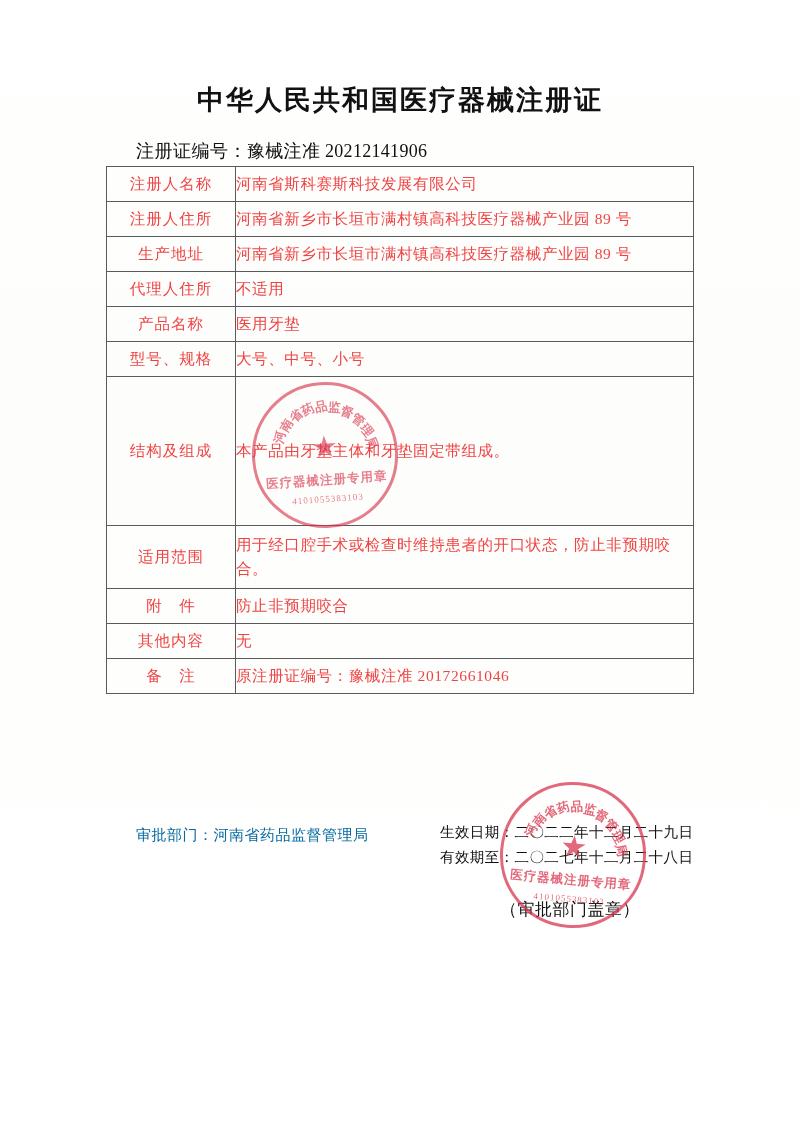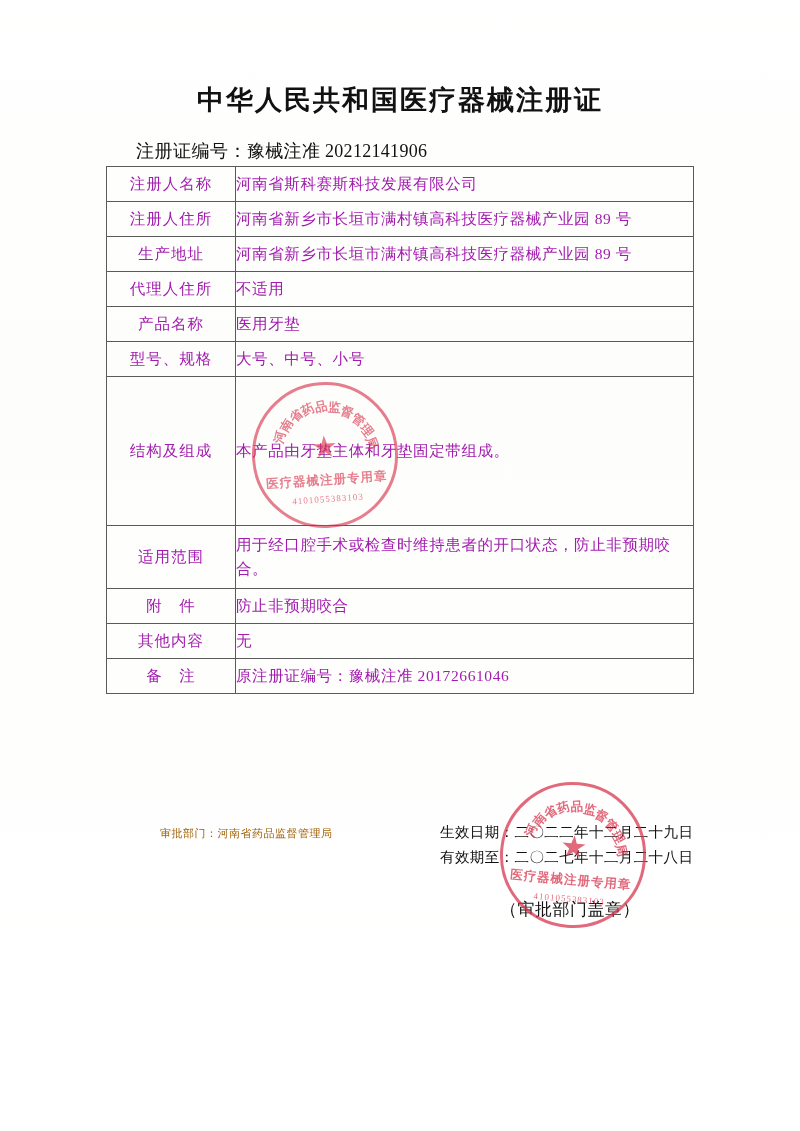--- a/index.html
+++ b/index.html
@@ -56,21 +56,21 @@
     position: absolute;
     top: 166px;
     left: 106px;
     width: 588px;
     border-collapse: collapse;
     table-layout: fixed;
   }
   table.cert-table td {
     border: 1px solid #5a5a5a;
     font-size: 15.5px;
-    color: #a21caf;
+    color: #ef4444;
     vertical-align: middle;
     padding: 0;
   }
   td.label {
     width: 128px;
     text-align: center;
     letter-spacing: 1px;
     padding: 6px 4px;
   }
   td.value {
@@ -90,24 +90,23 @@
     position: absolute;
     left: 0;
     top: 815px;
     width: 800px;
     height: 130px;
   }
   .approve-dept {
     position: absolute;
     left: 136px;
     top: 11px;
-    font-size: 11px;
+    font-size: 15px;
     letter-spacing: 0.5px;
-    color: #a16207;
-    margin-left: 24px;
+    color: #0369a1;
   }
   .dates {
     position: absolute;
     left: 440px;
     top: 5px;
     font-size: 14.5px;
     line-height: 1.72;
     color: #111;
     letter-spacing: 0.4px;
   }

